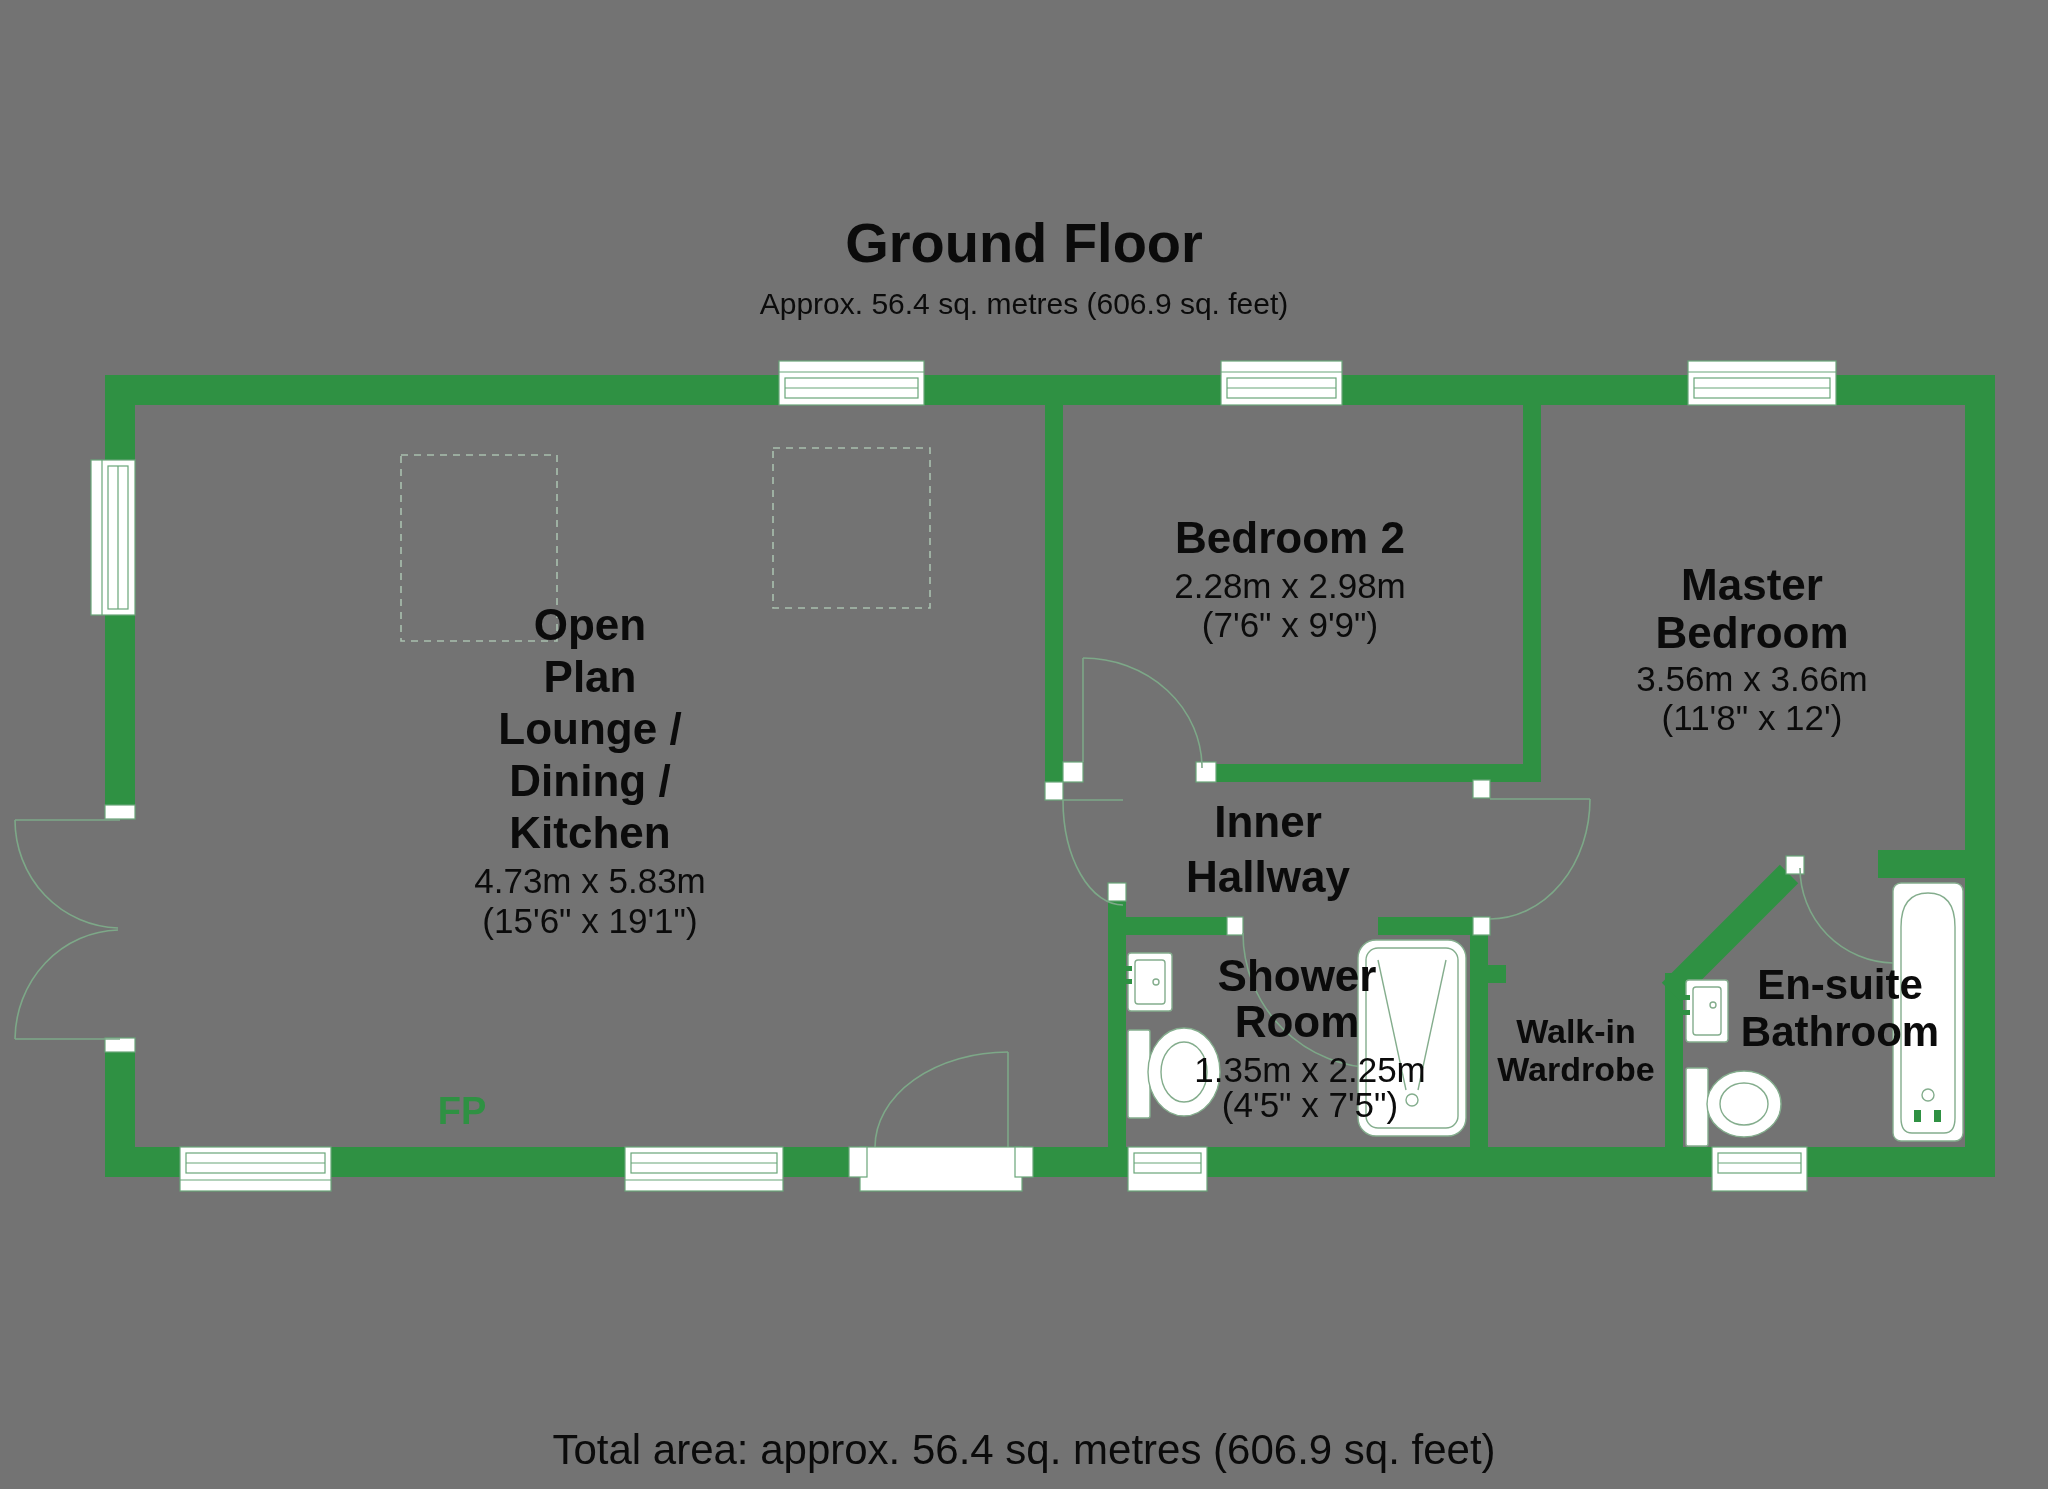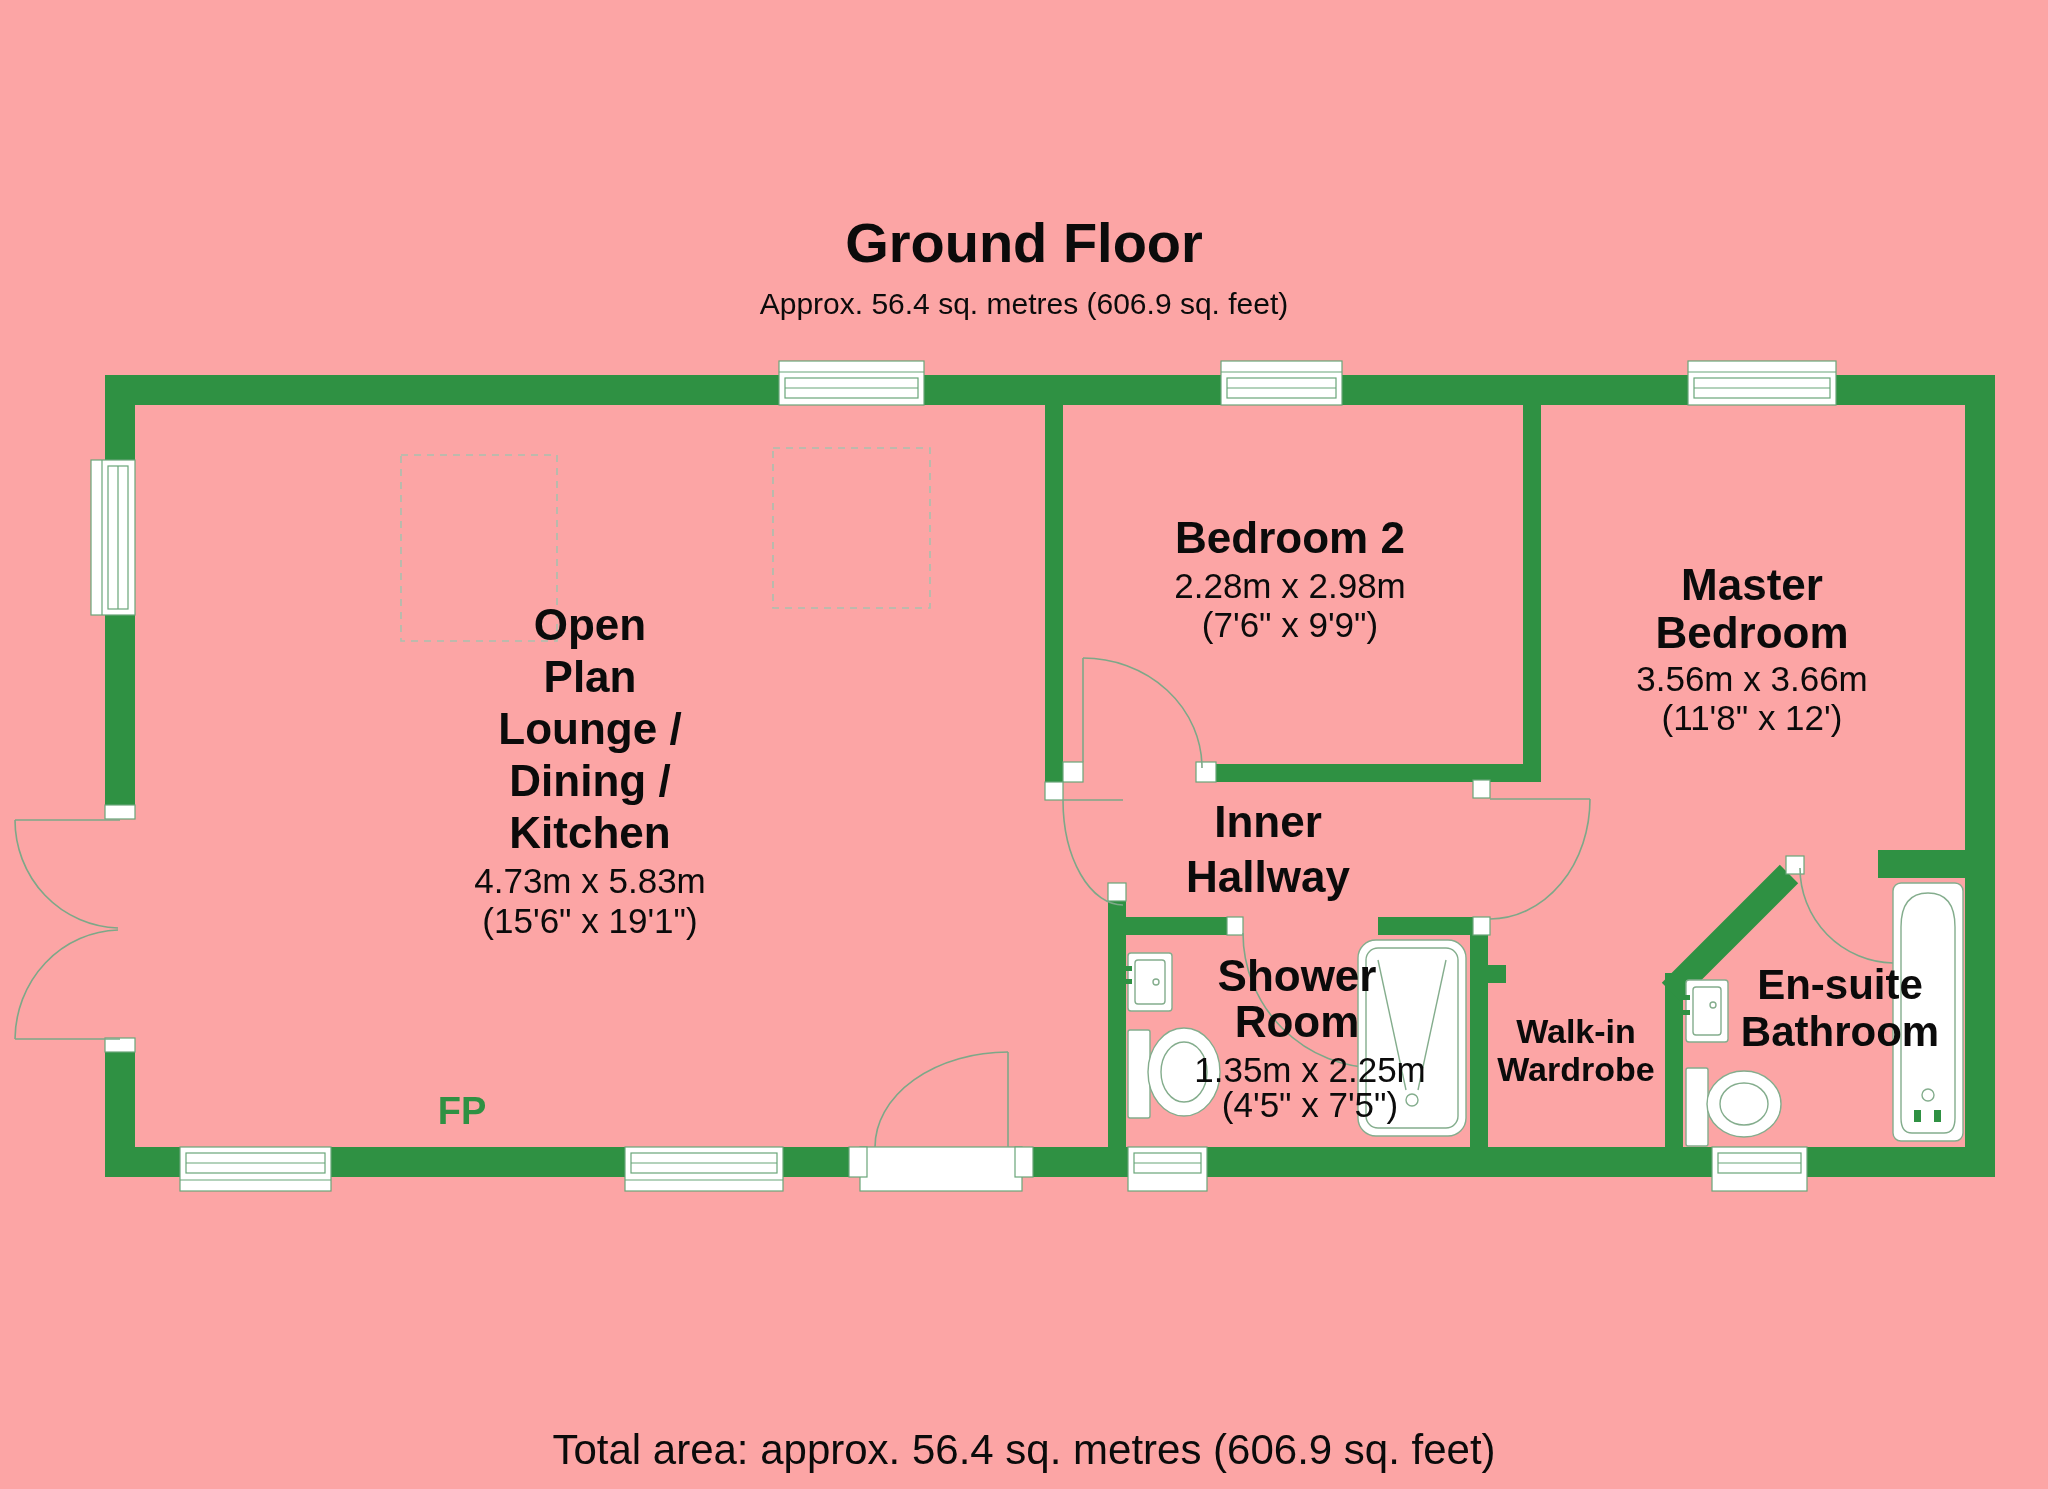--- a/index.html
+++ b/index.html
@@ -1,16 +1,16 @@
 <!DOCTYPE html>
 <html><head>
 <meta charset="utf-8">
 <style>
   html,body{margin:0;padding:0;background:#ffffff;}
-  .page{width:2048px;height:1489px;position:relative;background:#fca5a5;
+  .page{width:2048px;height:1489px;position:relative;background:#737373;
         font-family:"Liberation Sans", sans-serif;}
   svg{display:block;}
   text{fill:#0b0b0b;}
   .t-title{font-size:56px;font-weight:700;}
   .t-sub{font-size:30px;}
   .t-room{font-size:44px;font-weight:700;}
   .t-room-sm{font-size:34px;font-weight:700;}
   .t-room-md{font-size:42px;font-weight:700;}
   .t-dim{font-size:35px;}
   .t-fp{font-size:38px;font-weight:700;fill:#2F9143;}

